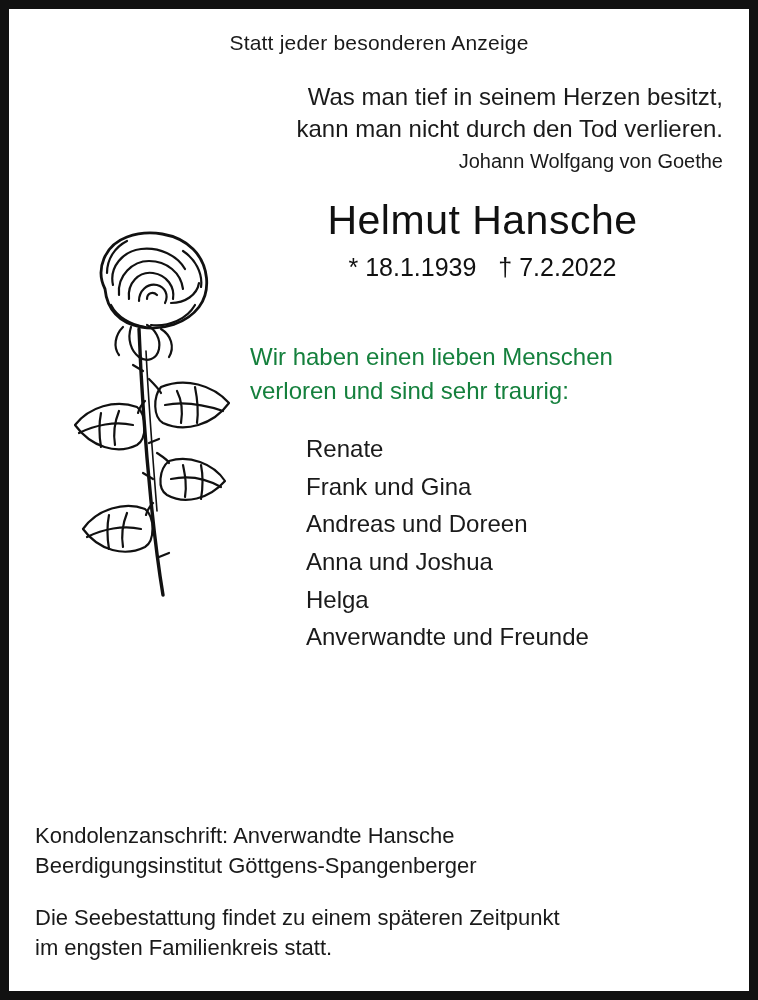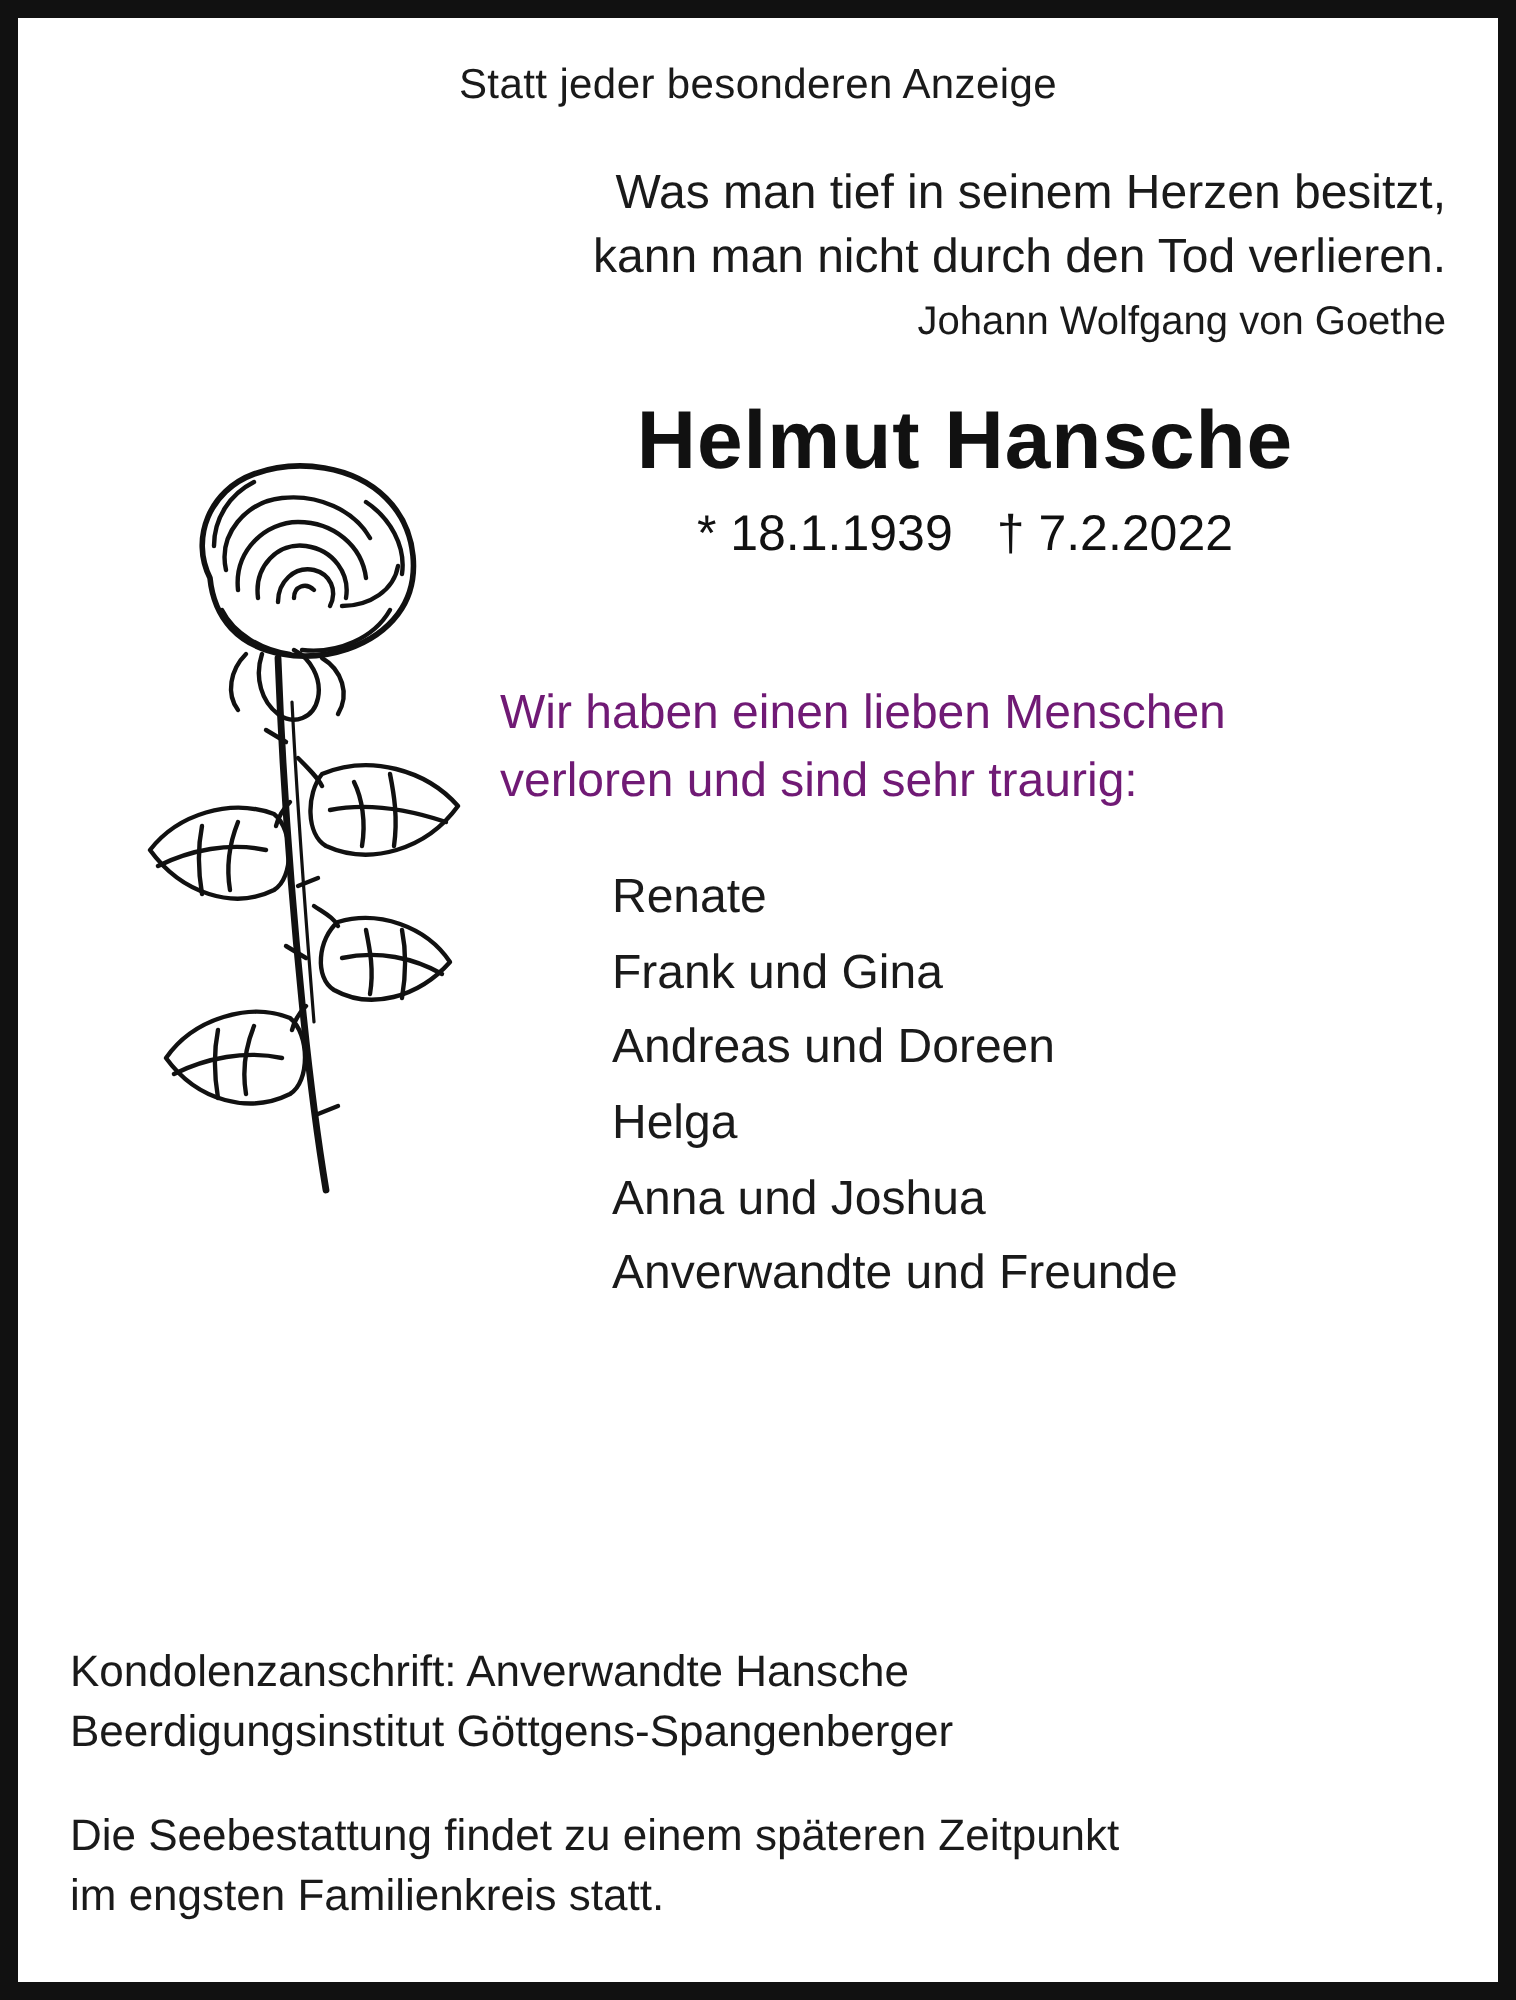--- a/index.html
+++ b/index.html
@@ -71,38 +71,37 @@
     padding-right: 8px;
   }
 
   .name {
     font-size: 41px;
     text-align: center;
     letter-spacing: 0.5px;
     color: #111111;
     margin-top: 22px;
     white-space: nowrap;
-    font-weight: bold;
   }
   .dates {
     text-align: center;
     font-size: 25px;
     margin-top: 9px;
     color: #111111;
   }
   .dates .sep {
     display: inline-block;
     width: 22px;
   }
 
   .lead {
     margin-top: 58px;
     font-size: 24px;
     line-height: 1.42;
-    color: #701a75;
+    color: #15803d;
   }
 
   .names-list {
     margin-top: 22px;
     margin-left: 56px;
     font-size: 24px;
     line-height: 1.57;
     color: #1a1a1a;
   }
 
@@ -204,22 +203,22 @@
 
         <div class="lead">
           <div>Wir haben einen lieben Menschen</div>
           <div>verloren und sind sehr traurig:</div>
         </div>
 
         <div class="names-list">
           <div>Renate</div>
           <div>Frank und Gina</div>
           <div>Andreas und Doreen</div>
+          <div>Anna und Joshua</div>
           <div>Helga</div>
-          <div>Anna und Joshua</div>
           <div>Anverwandte und Freunde</div>
         </div>
       </div>
     </div>
 
     <div class="footer">
       <div class="address">
         <div>Kondolenzanschrift: Anverwandte Hansche</div>
         <div>Beerdigungsinstitut Göttgens-Spangenberger</div>
       </div>

